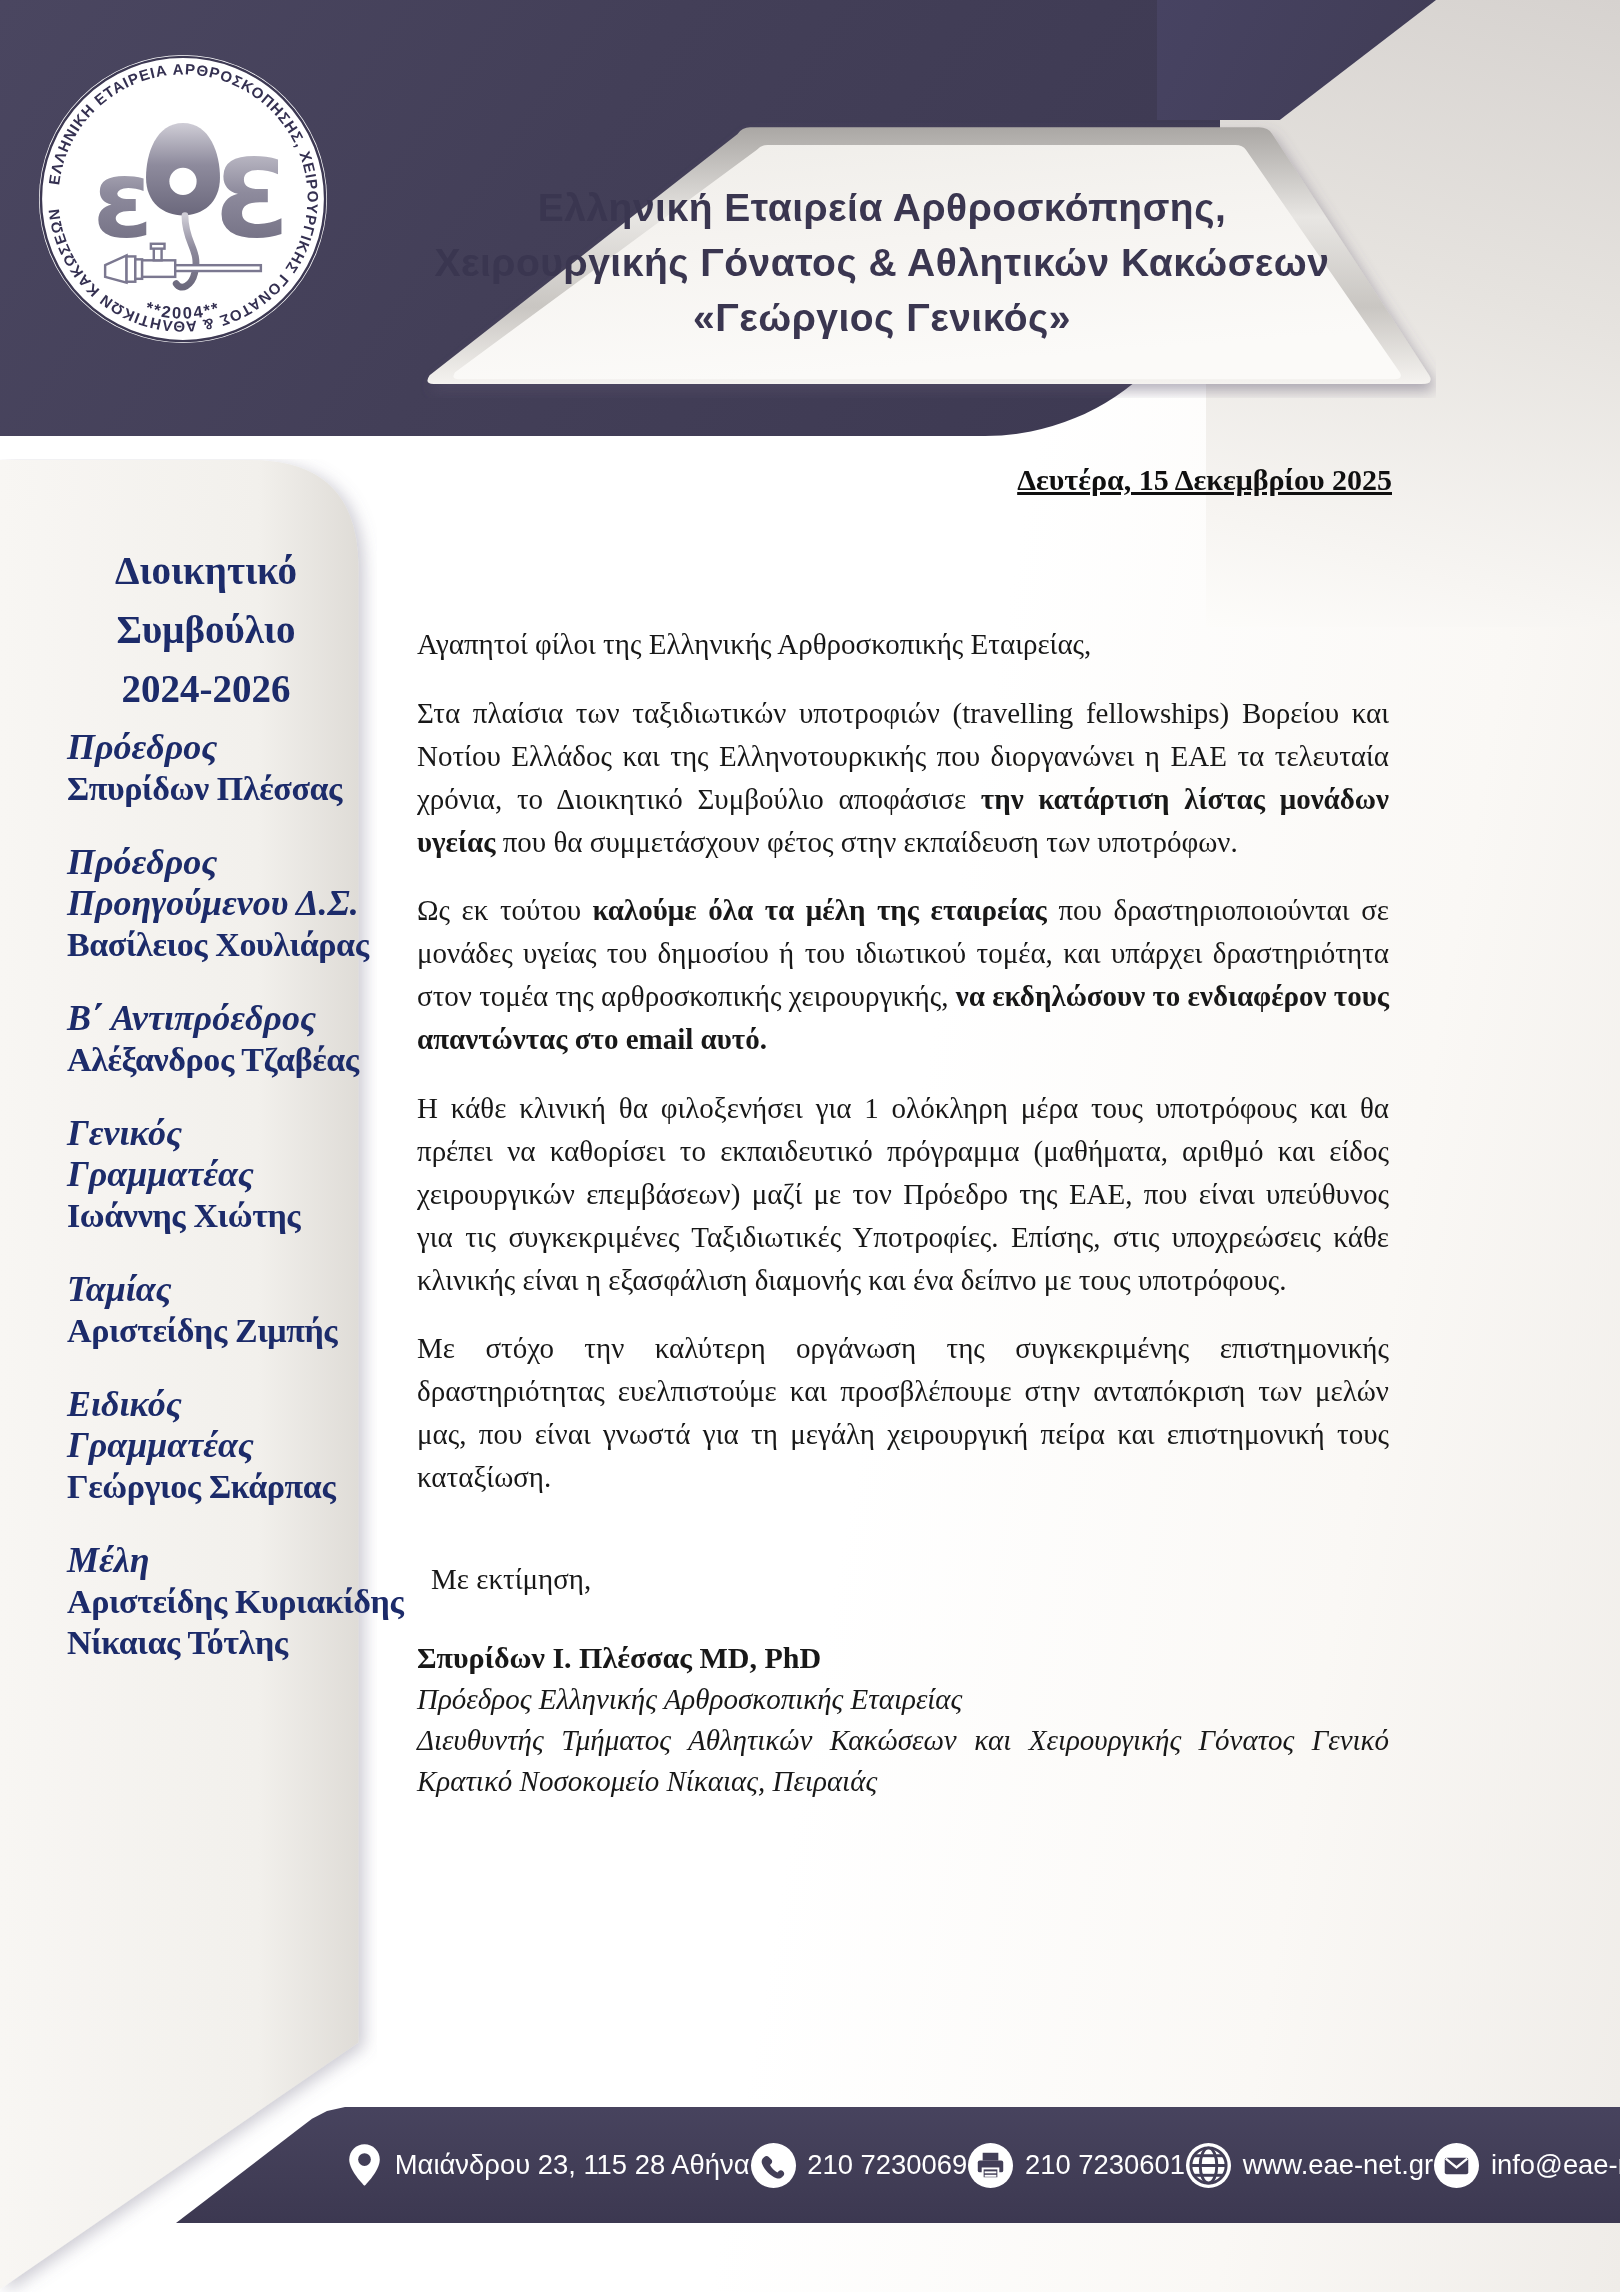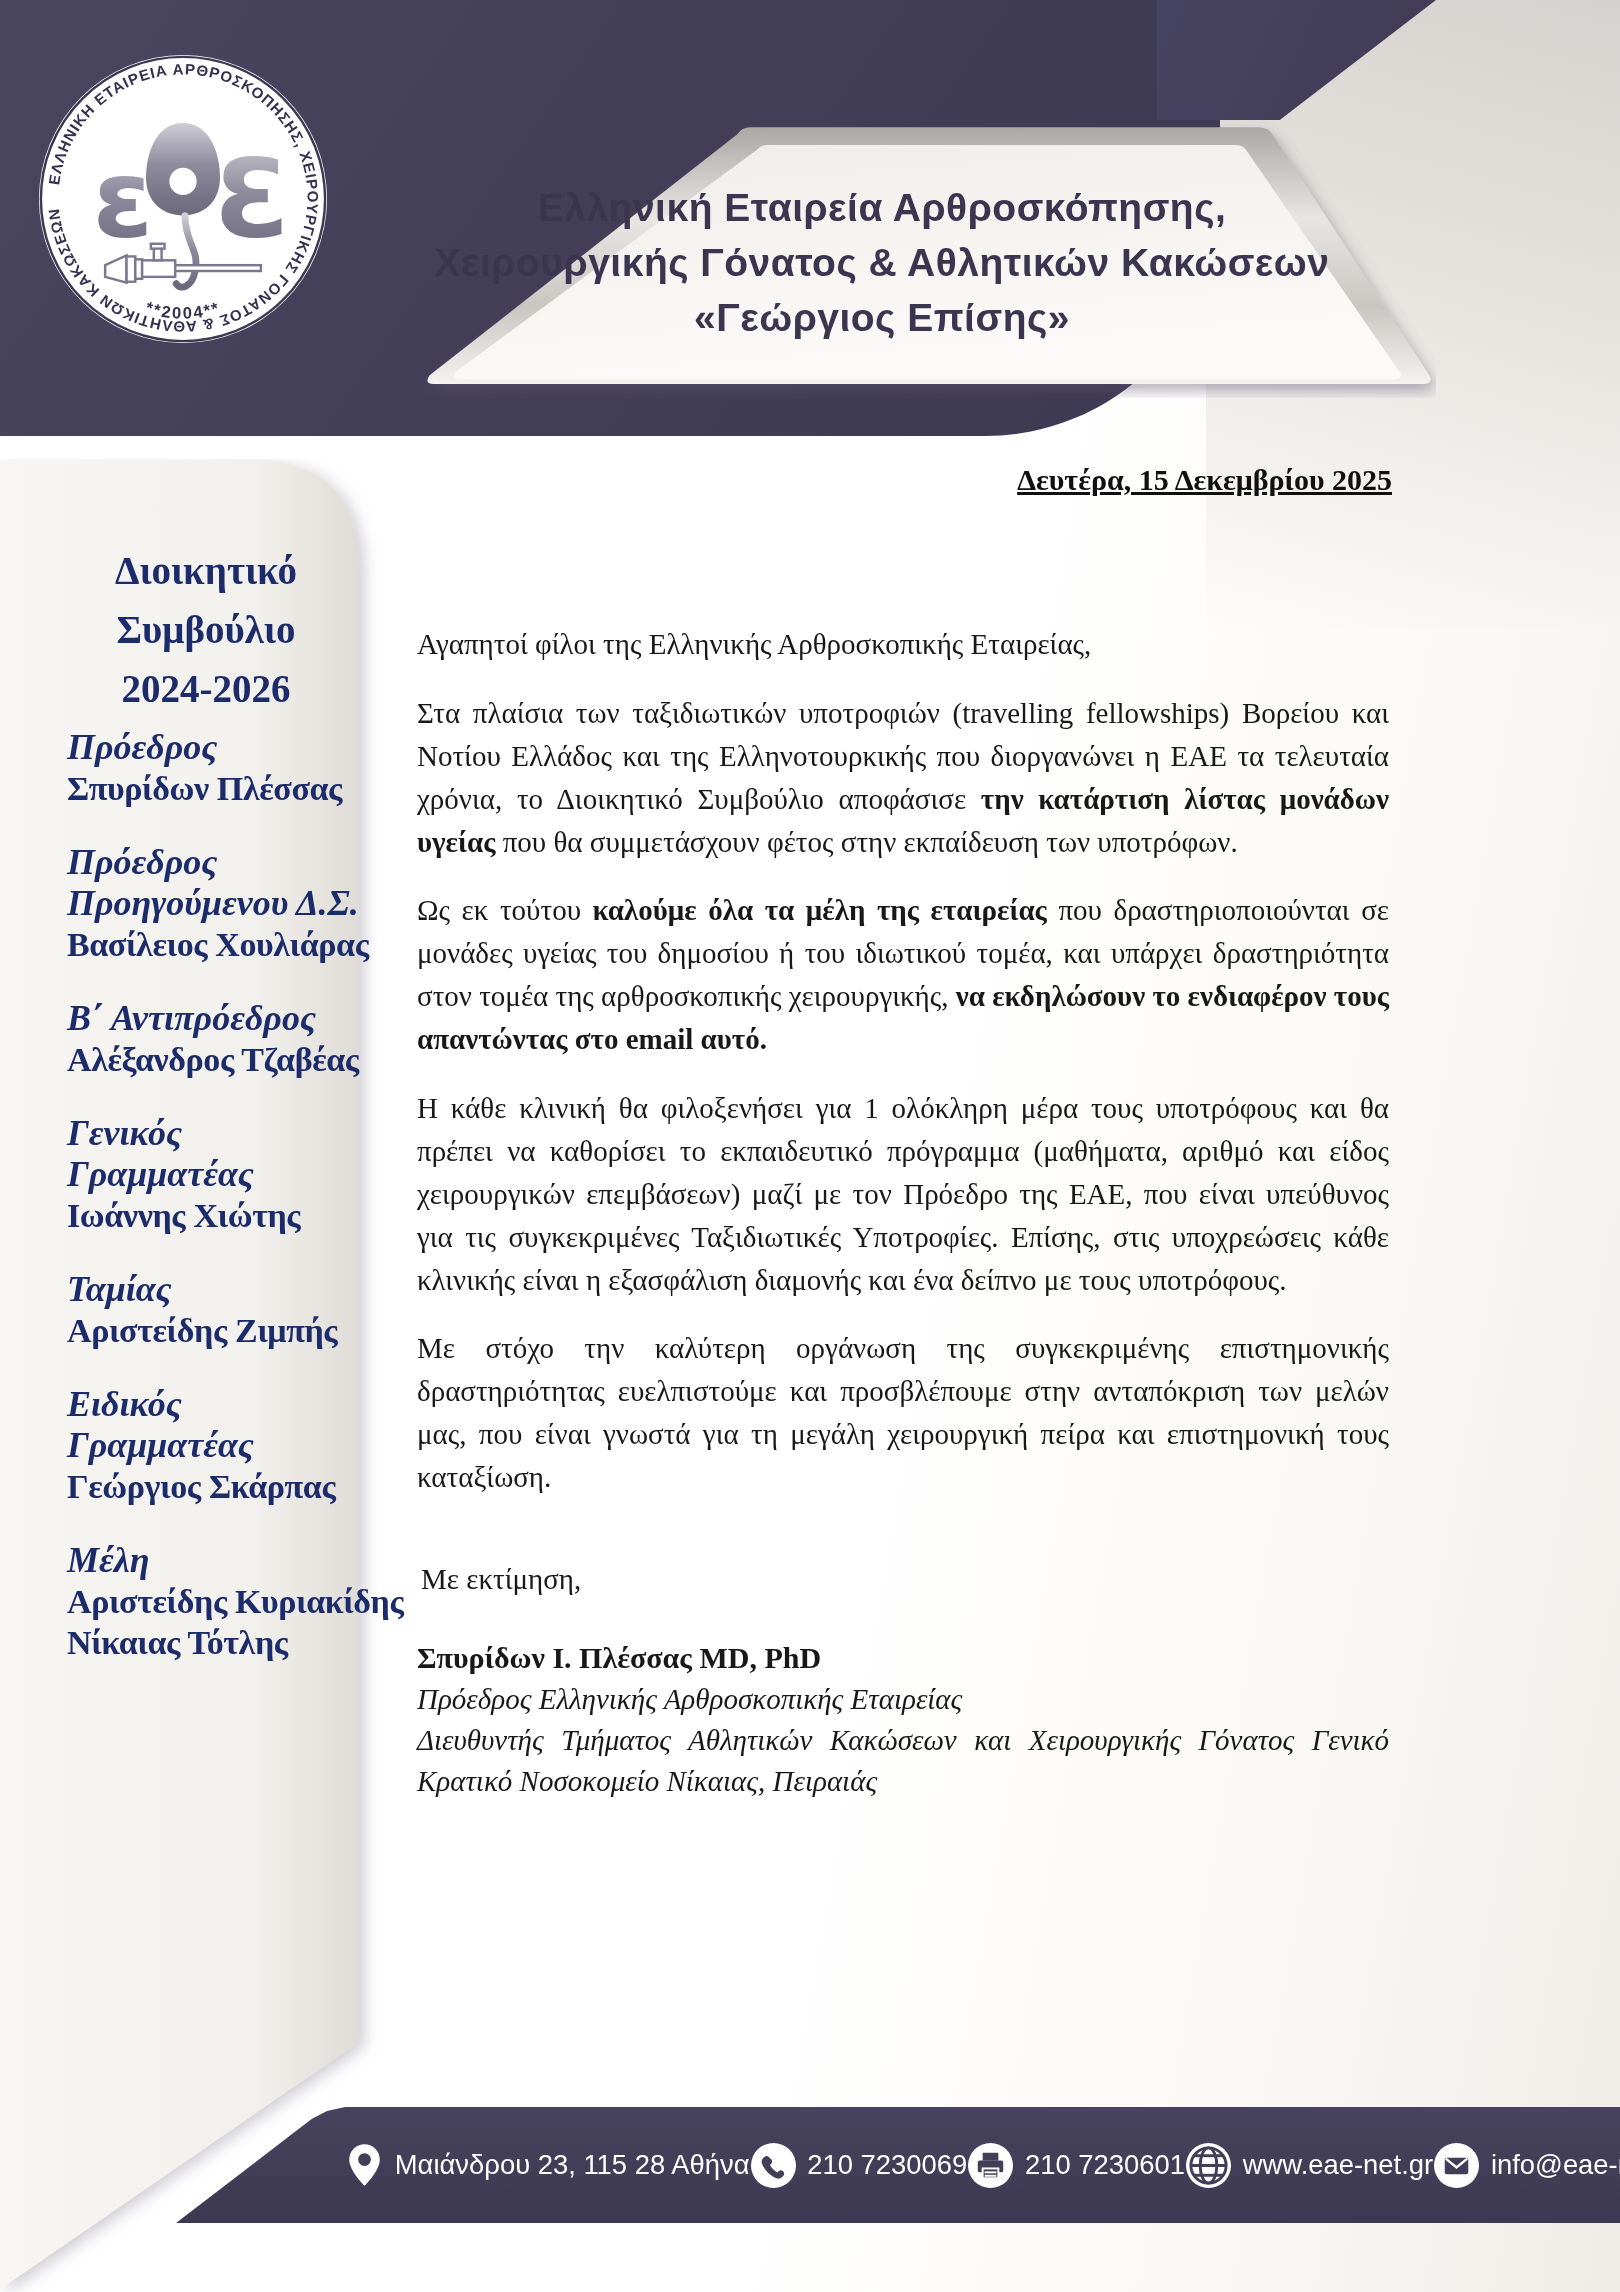--- a/index.html
+++ b/index.html
@@ -29,21 +29,21 @@
   .board-entry{margin-bottom:33px;}
   .board-role{font-style:italic;font-weight:bold;font-size:36px;line-height:41px;}
   .board-name{font-weight:bold;font-size:34px;line-height:41px;white-space:nowrap;letter-spacing:-0.4px;}
   
   .date{position:absolute;left:417px;top:463px;width:975px;text-align:right;
         font-weight:bold;font-size:30px;color:#101010;text-decoration:underline;}
   .letter{position:absolute;left:417px;top:623px;width:972px;color:#181818;}
   .salutation{font-size:29px;line-height:43px;margin:0 0 25.5px 0;}
   .para{font-size:29px;line-height:43px;text-align:justify;margin:0 0 25.5px 0;}
   .para .bold,.bold{font-weight:bold;}
-  .closing{font-size:29px;line-height:43px;margin:59px 0 35px 4px;}
+  .closing{font-size:29px;line-height:43px;margin:59px 0 35px 14px;}
   .sig-name{font-size:30px;font-weight:bold;line-height:43px;}
   .sig-role{font-size:29px;font-style:italic;line-height:41px;}
   .sig-role.justify{text-align:justify;}
   
   .footer-band{position:absolute;left:0;top:2107px;width:1620px;height:116px;
         background:linear-gradient(180deg,#47435e 0%,#413d56 60%,#3c3851 100%);
         clip-path:polygon(345px 0,1620px 0,1620px 116px,176px 116px,294px 25.5px,312px 11.8px,327px 3.9px);}
   .footer-content{position:absolute;left:345px;top:2107px;width:1264px;height:116px;
         display:flex;align-items:center;justify-content:space-between;
         color:#ffffff;font-family:"Liberation Sans",sans-serif;font-size:27.4px;}
@@ -76,21 +76,21 @@
         <feDropShadow dx="4" dy="7" stdDeviation="7" flood-color="#5a556e" flood-opacity="0.45"></feDropShadow>
       </filter>
     </defs>
     <path d="M345,94 L864,94 Q874,94 878,101 L1038,347 Q1043,356 1030,356 L22,356 Q12,356 18,347 L332,101 Q337,94 345,94 Z" fill="url(#frameGrad)" filter="url(#plateShadow)"></path>
     <path d="M363,112 L840,112 Q848,112 851,117 L1008,344 Q1012,351 1002,351 L48,351 Q39,351 44,344 L352,117 Q356,112 363,112 Z" fill="url(#plateGrad)"></path>
   </svg>
 
   <div class="header-title">
     <div>Ελληνική Εταιρεία Αρθροσκόπησης,</div>
     <div>Χειρουργικής Γόνατος &amp; Αθλητικών Κακώσεων</div>
-    <div>«Γεώργιος Επίσης»</div>
+    <div>«Γεώργιος Γενικός»</div>
   </div>
 
   <svg class="logo" viewBox="0 0 300 300">
     <defs>
       <linearGradient id="silver" x1="0" y1="0" x2="0" y2="1">
         <stop offset="0" stop-color="#cfcdd6"></stop>
           <stop offset="0.45" stop-color="#8e8b9d"></stop>
         <stop offset="1" stop-color="#6b687c"></stop>
       </linearGradient>
       <path id="ringPath" d="M22,150 A128,128 0 0 1 278,150 A128,128 0 0 1 22.05,150.6"></path>

